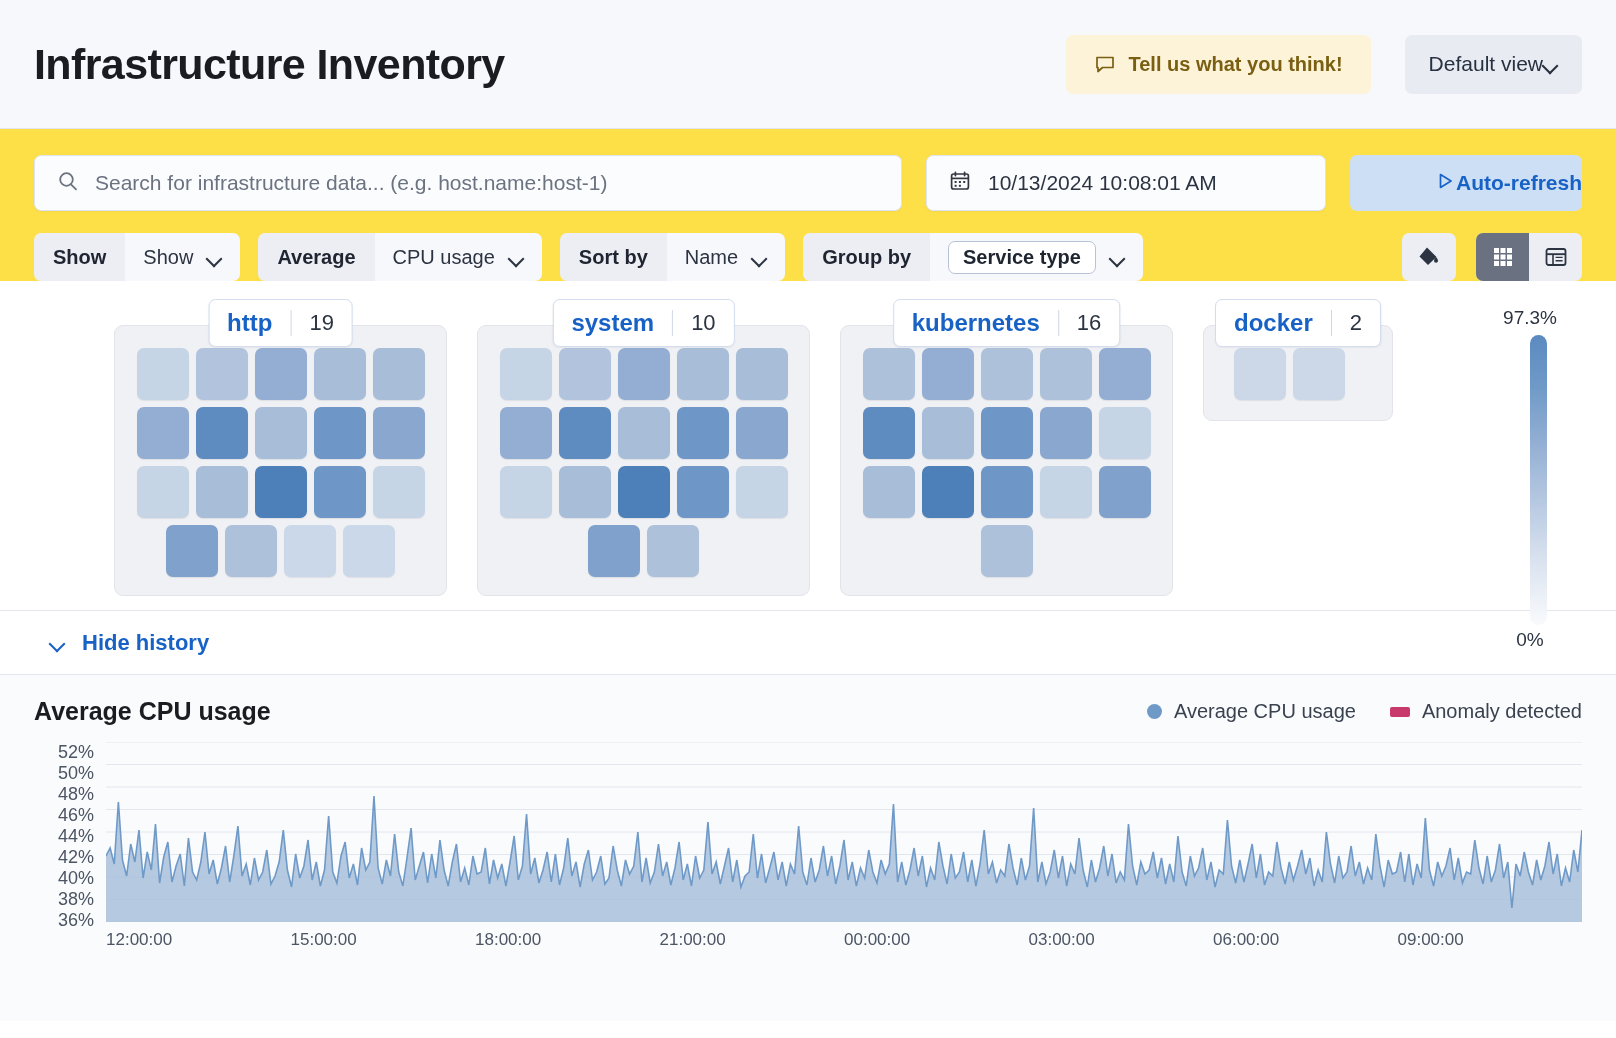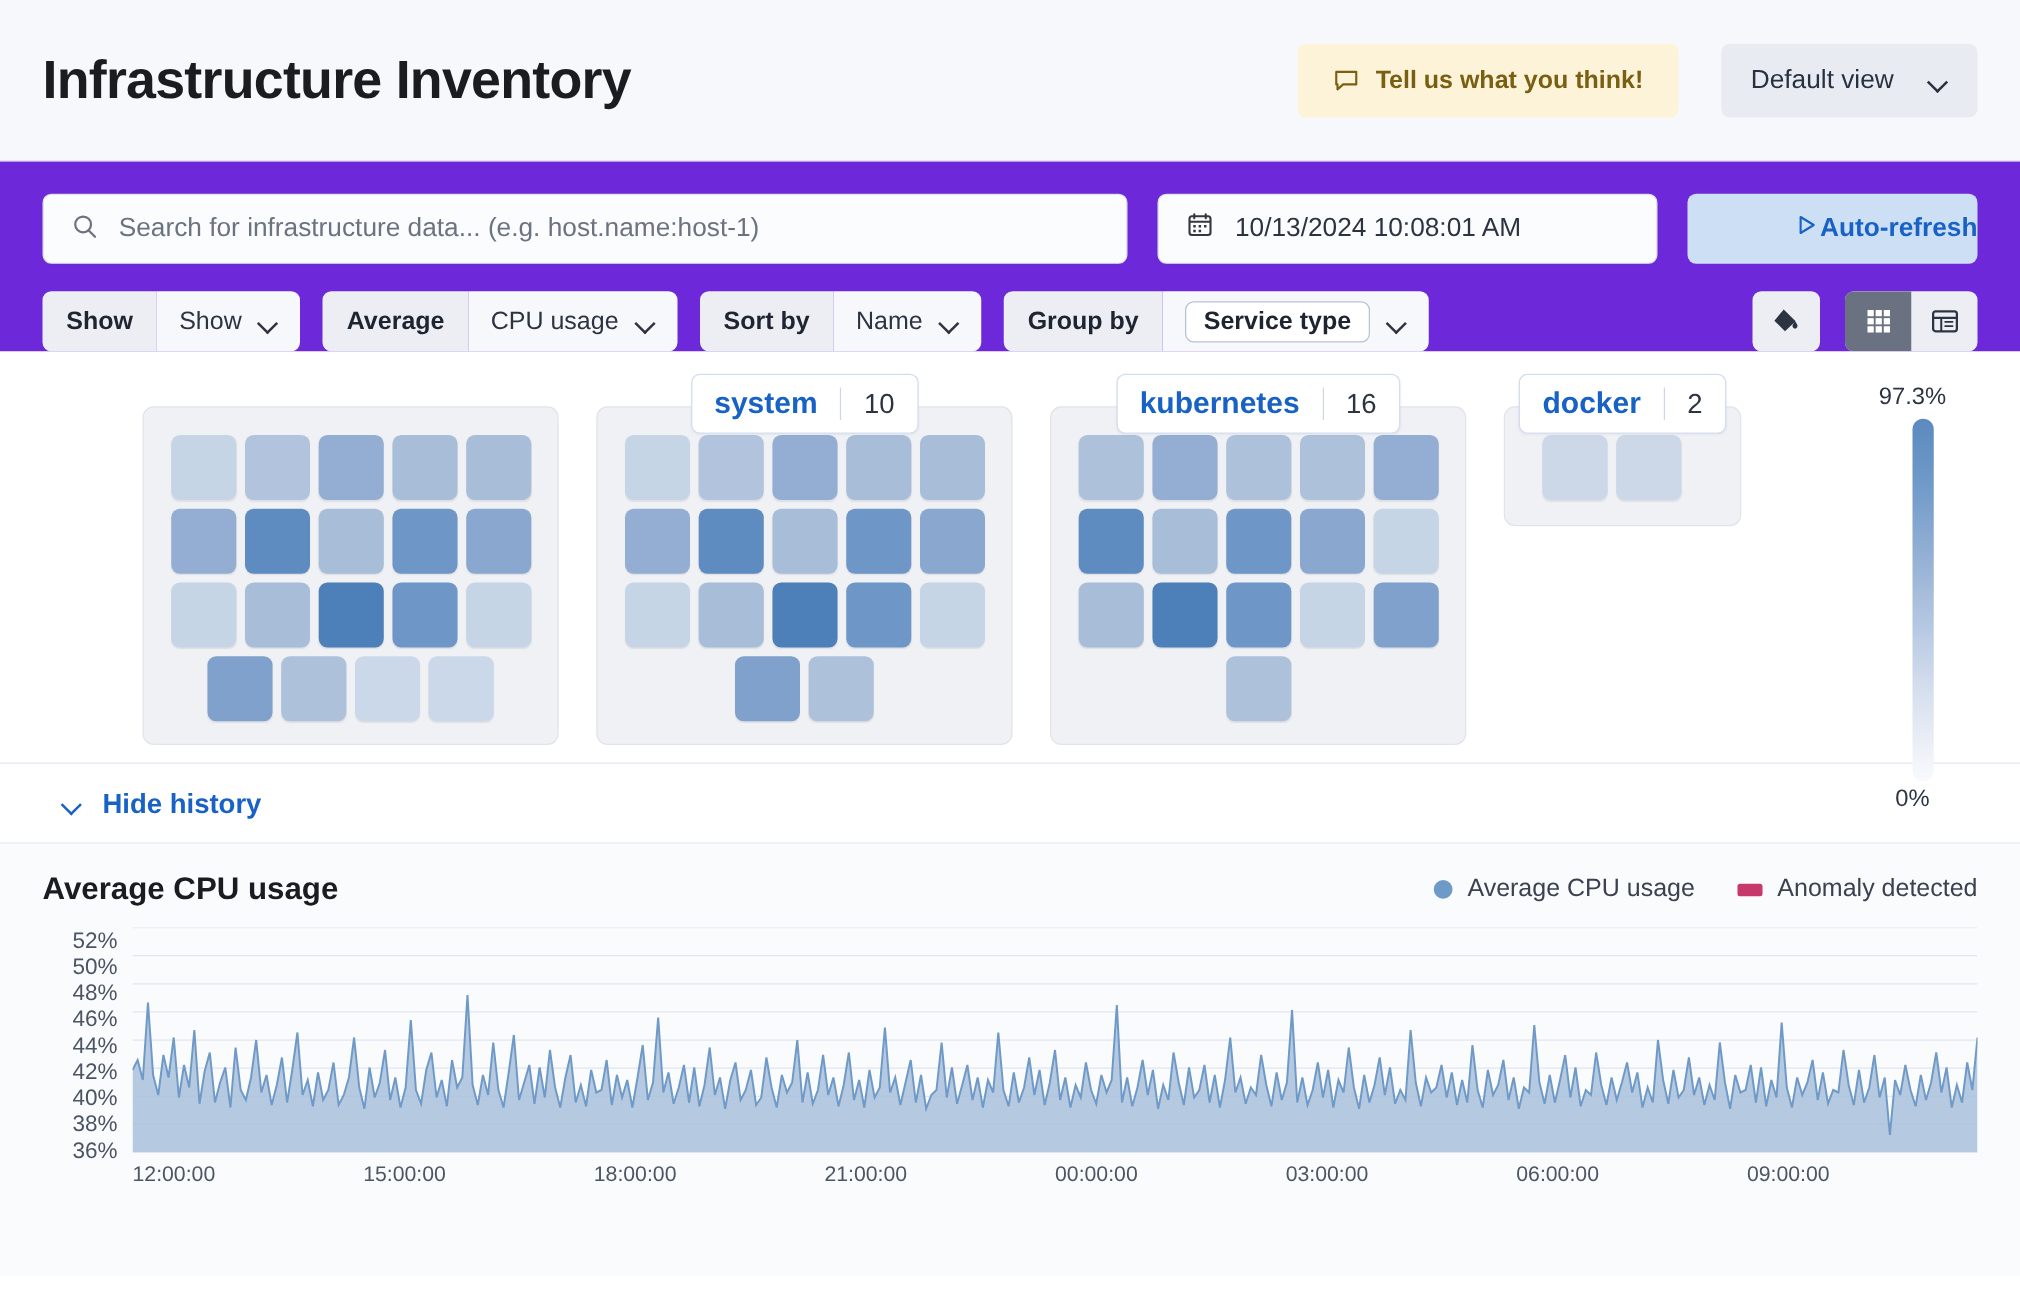--- a/index.html
+++ b/index.html
@@ -47,21 +47,21 @@
     font-weight: 700;
     cursor: pointer;
   }
   .feedback-badge svg { display:block; }
   .view-select {
     background: #e9ebf2;
     border-radius: 7px;
     height: 59px;
     display: flex;
     align-items: center;
-    gap: 28px;
+    gap: 0;
     padding: 0 24px;
     font-size: 21px;
     color: #27313f;
     font-weight: 400;
     cursor: pointer;
   }
   .chev {
     width: 15px; height: 9px;
     position: relative;
     display: inline-block;
@@ -72,21 +72,21 @@
     left: 1px; top: 0;
     width: 10px; height: 10px;
     border-right: 2.2px solid currentColor;
     border-bottom: 2.2px solid currentColor;
     transform: rotate(45deg);
   }
 
   
   .toolbar {
     padding: 26px 34px 0 34px;
-    background: #6d28d9;
+    background: #fde047;
   }
   .search-row {
     display: flex;
     align-items: center;
     gap: 24px;
   }
   .search-box {
     flex: 1;
     height: 56px;
     background: #fbfcfe;
@@ -486,20 +486,25 @@
           </svg>
         </div>
       </div>
     </div>
   </div>
 </div>
 
 <div class="waffle-area">
   <div class="groups" id="groups-container">
       <div class="group">
+        <div class="group-title">
+          <span class="gname">http</span>
+          <span class="gsep"></span>
+          <span class="gcount">19</span>
+        </div>
         <div class="group-body">
           <div class="cells">
             <div class="cell" style="background: rgb(198, 213, 230);"></div>
             <div class="cell" style="background: rgb(178, 196, 221);"></div>
             <div class="cell" style="background: rgb(147, 174, 210);"></div>
             <div class="cell" style="background: rgb(167, 189, 216);"></div>
             <div class="cell" style="background: rgb(167, 189, 216);"></div>
             <div class="cell" style="background: rgb(147, 174, 210);"></div>
             <div class="cell" style="background: rgb(94, 139, 192);"></div>
             <div class="cell" style="background: rgb(167, 189, 216);"></div>

